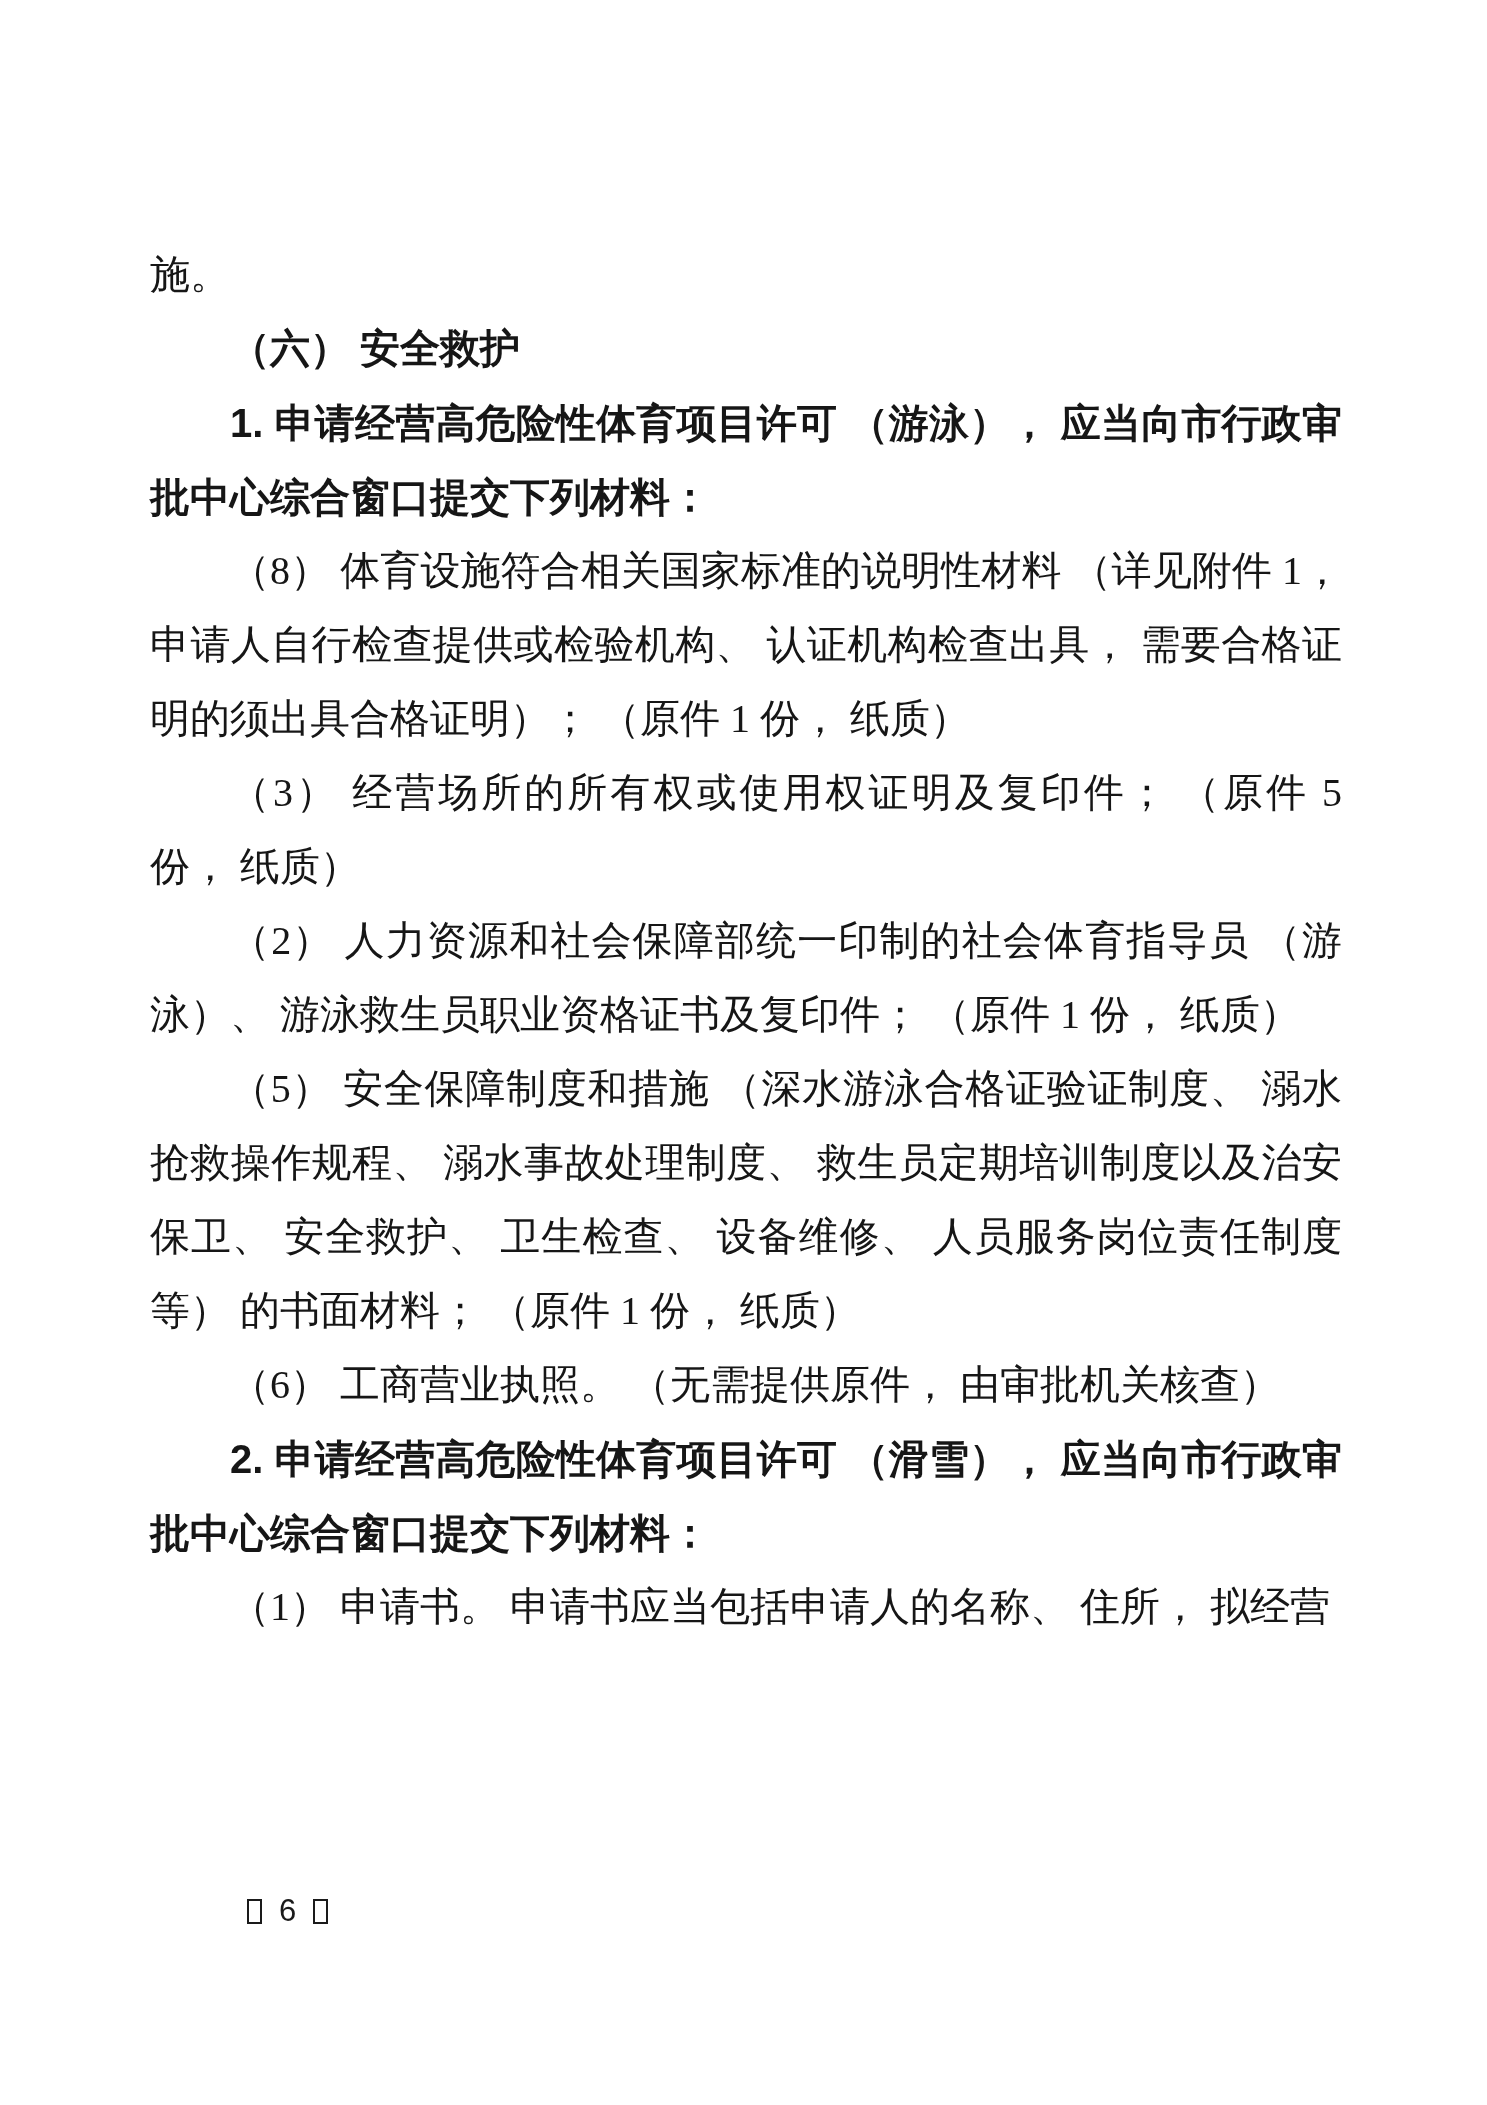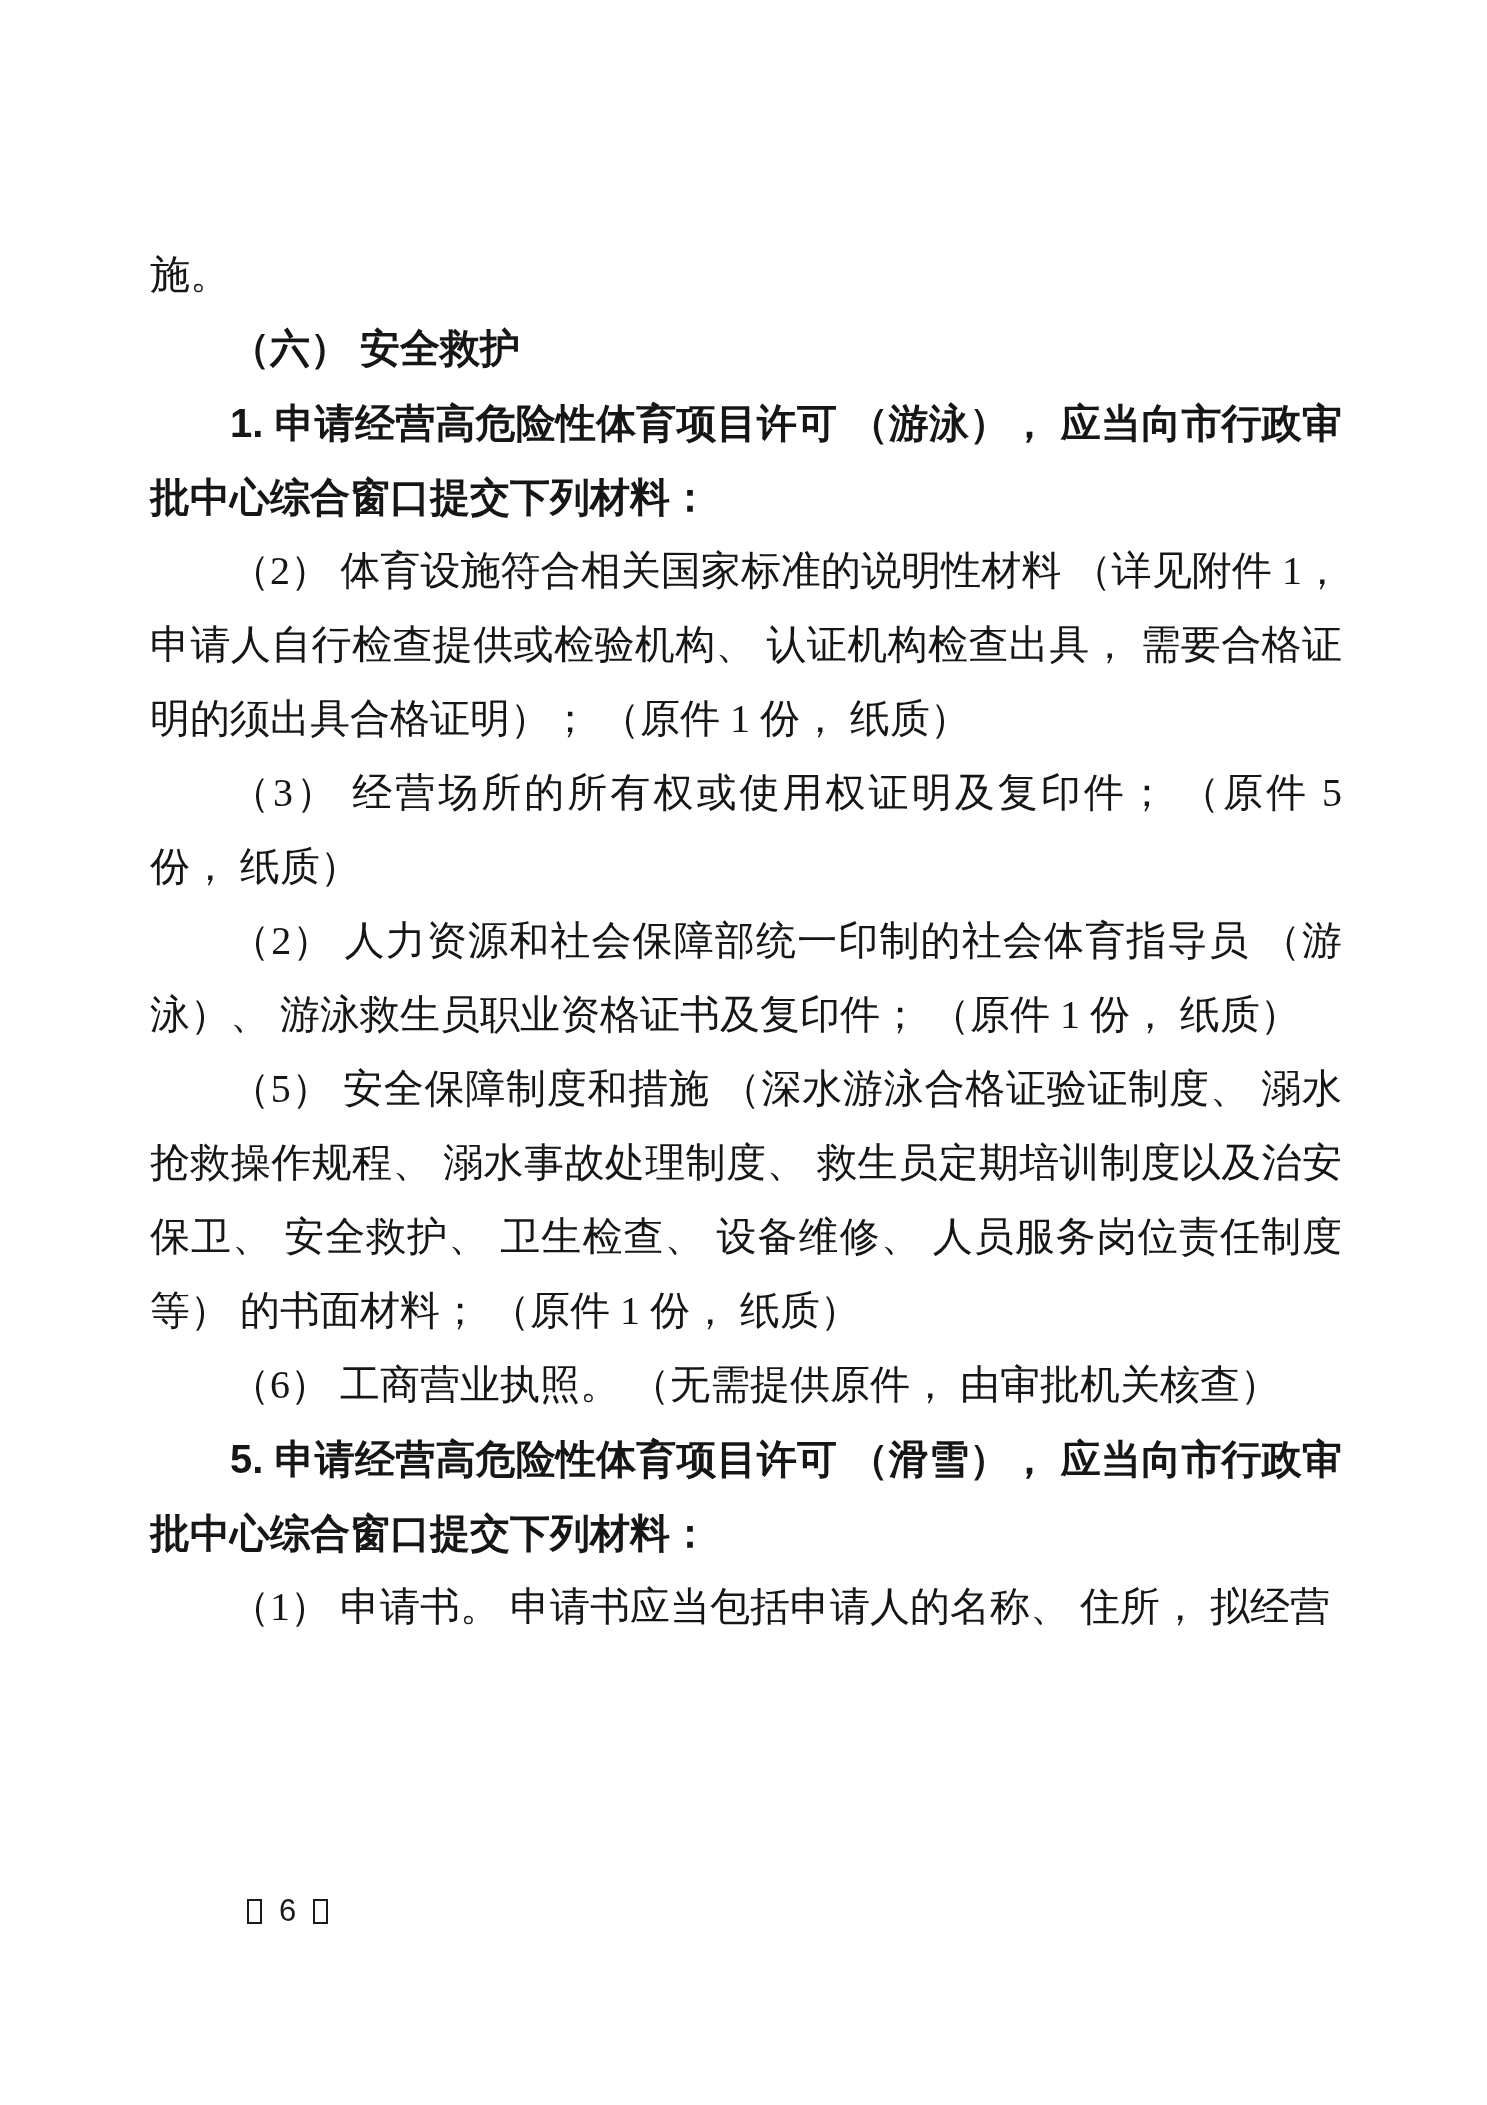--- a/index.html
+++ b/index.html
@@ -73,31 +73,31 @@
 <div class="page">
 
   <div class="content">
     <p class="continuation">施。</p>
 
     <p class="subheading">（六） 安全救护</p>
 
     <p class="heading">1. 申请经营高危险性体育项目许可 （游泳）， 应当向市行政审批中心综合窗口提交下列材料：</p>
 
 
-    <p class="body">（2） 体育设施符合相关国家标准的说明性材料 （详见附件 1， 申请人自行检查提供或检验机构、 认证机构检查出具， 需要合格证明的须出具合格证明）； （原件 1 份， 纸质）</p>
+    <p class="body">（8） 体育设施符合相关国家标准的说明性材料 （详见附件 1， 申请人自行检查提供或检验机构、 认证机构检查出具， 需要合格证明的须出具合格证明）； （原件 1 份， 纸质）</p>
 
     <p class="body">（3） 经营场所的所有权或使用权证明及复印件； （原件 5 份， 纸质）</p>
 
     <p class="body">（2） 人力资源和社会保障部统一印制的社会体育指导员 （游泳）、 游泳救生员职业资格证书及复印件； （原件 1 份， 纸质）</p>
 
     <p class="body">（5） 安全保障制度和措施 （深水游泳合格证验证制度、 溺水抢救操作规程、 溺水事故处理制度、 救生员定期培训制度以及治安保卫、 安全救护、 卫生检查、 设备维修、 人员服务岗位责任制度等） 的书面材料； （原件 1 份， 纸质）</p>
 
     <p class="body">（6） 工商营业执照。 （无需提供原件， 由审批机关核查）</p>
 
-    <p class="heading">5. 申请经营高危险性体育项目许可 （滑雪）， 应当向市行政审批中心综合窗口提交下列材料：</p>
+    <p class="heading">2. 申请经营高危险性体育项目许可 （滑雪）， 应当向市行政审批中心综合窗口提交下列材料：</p>
 
     <p class="body">（1） 申请书。 申请书应当包括申请人的名称、 住所， 拟经营</p>
   </div>
 
   <div class="footer">
     <span class="tofu-box"></span>
     <span class="page-num">6</span>
     <span class="tofu-box"></span>
   </div>
 

